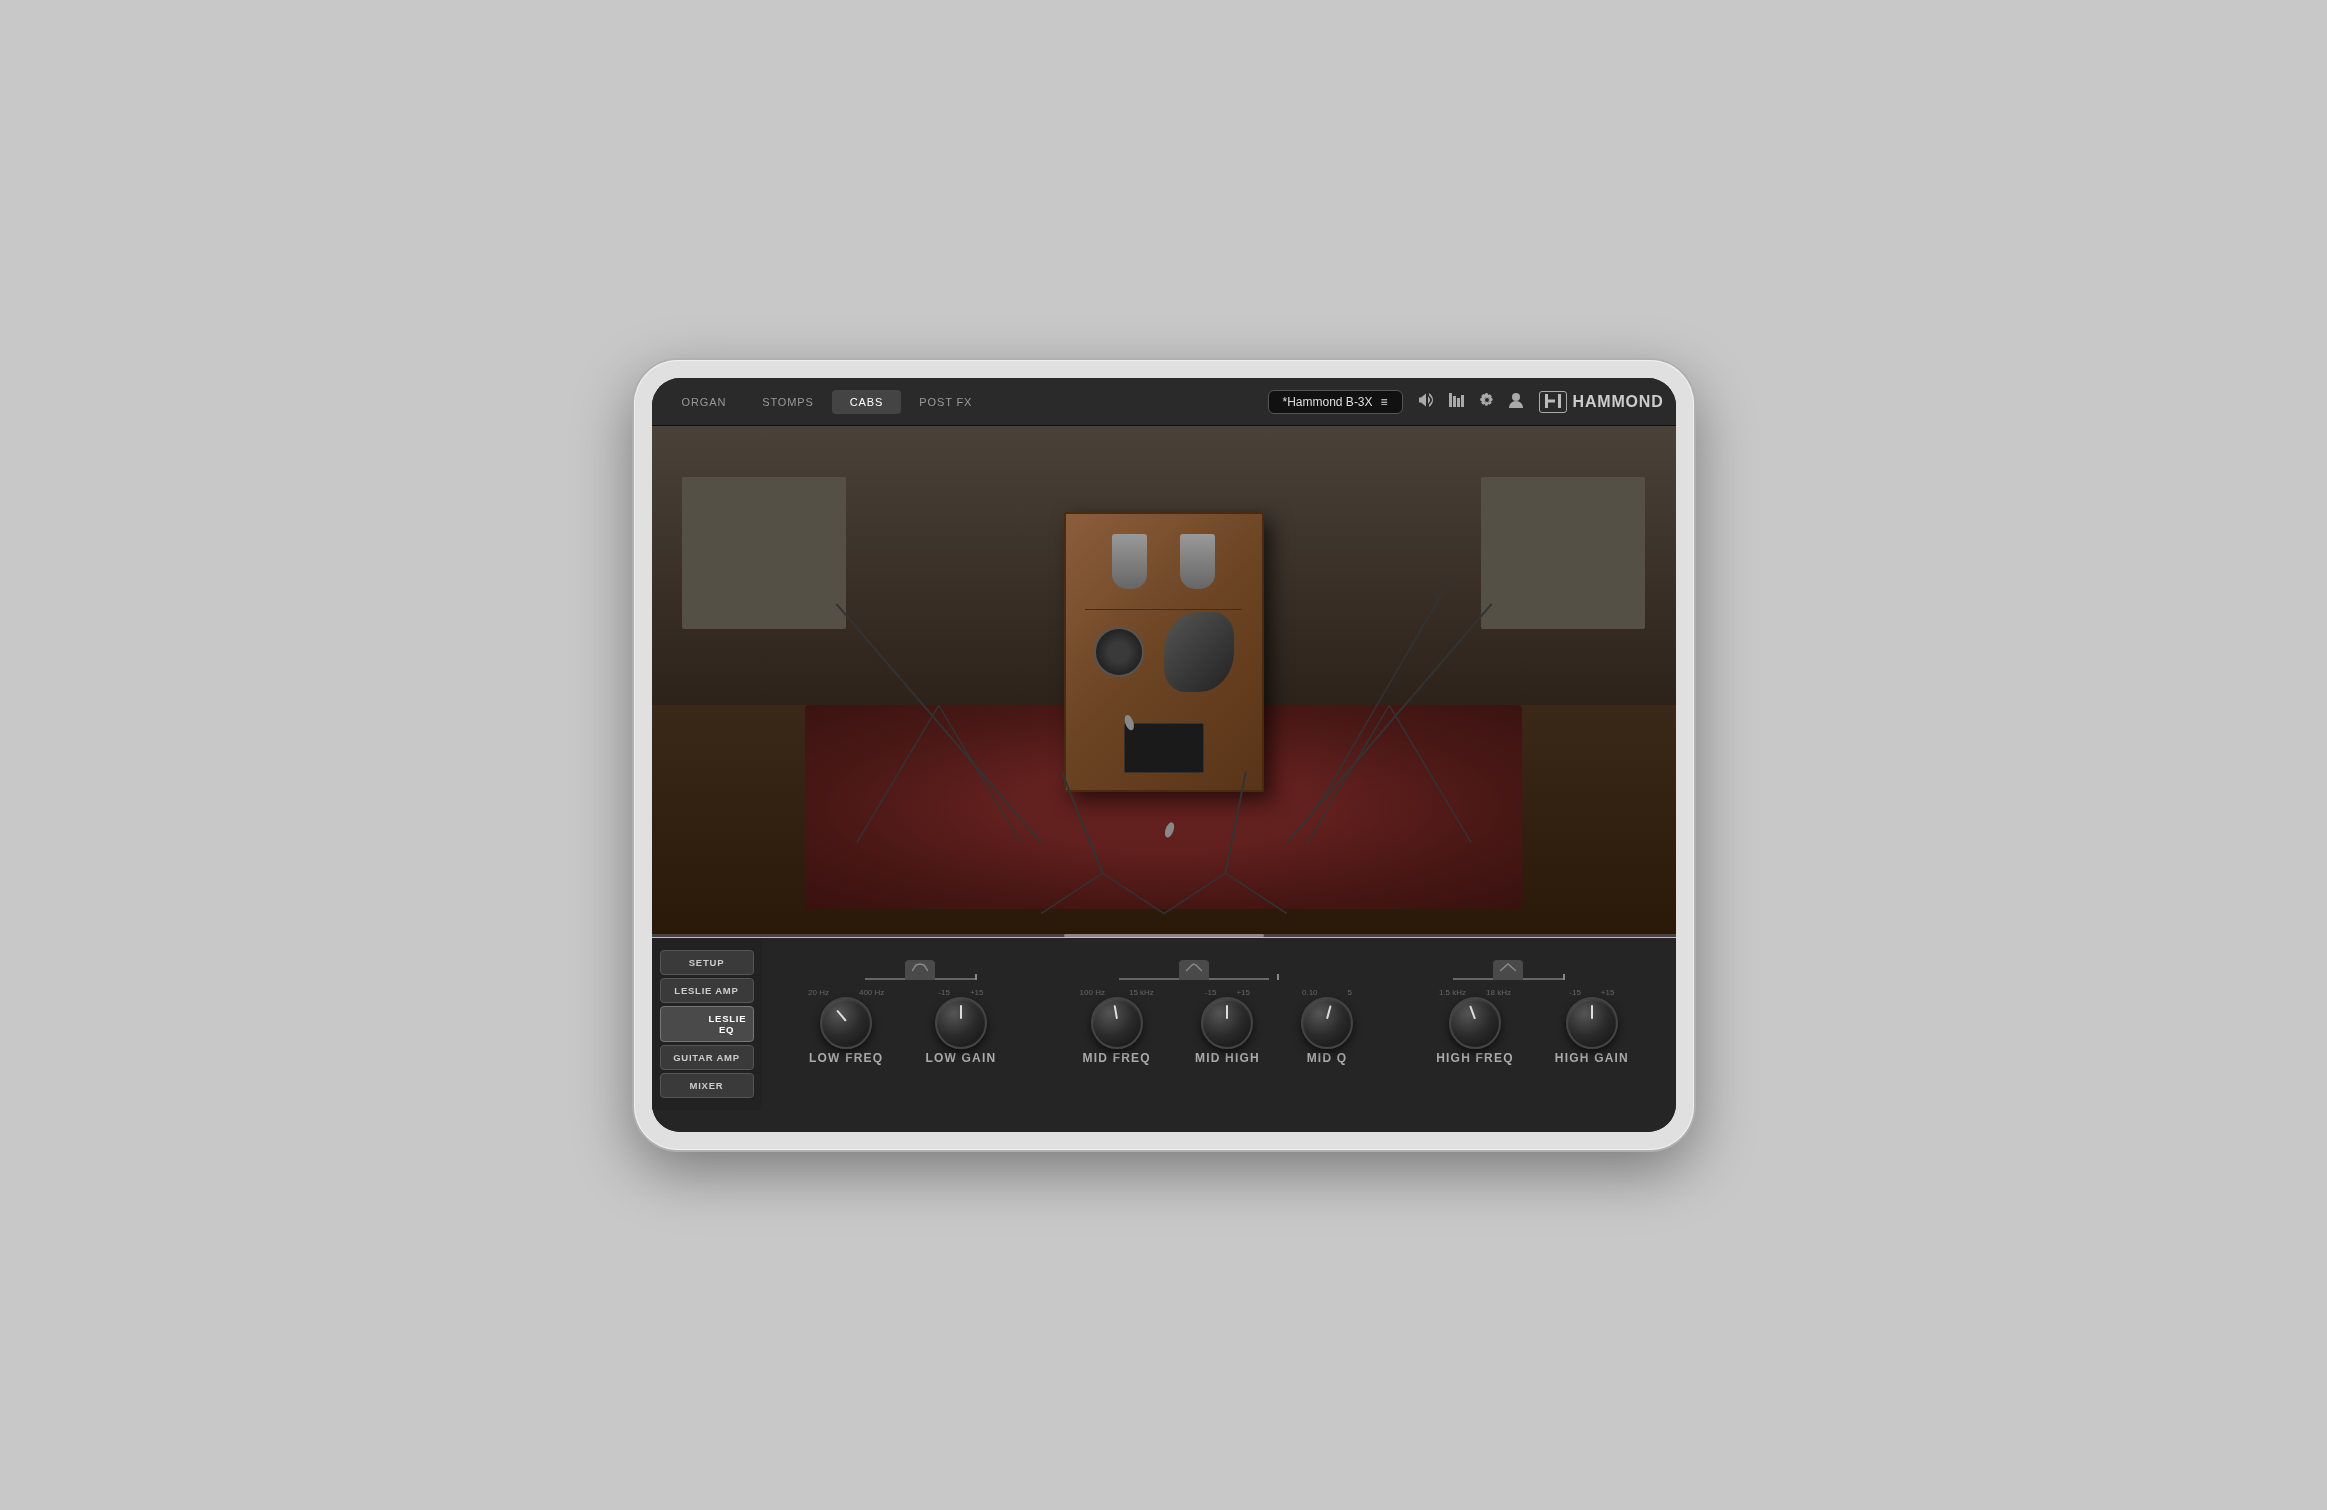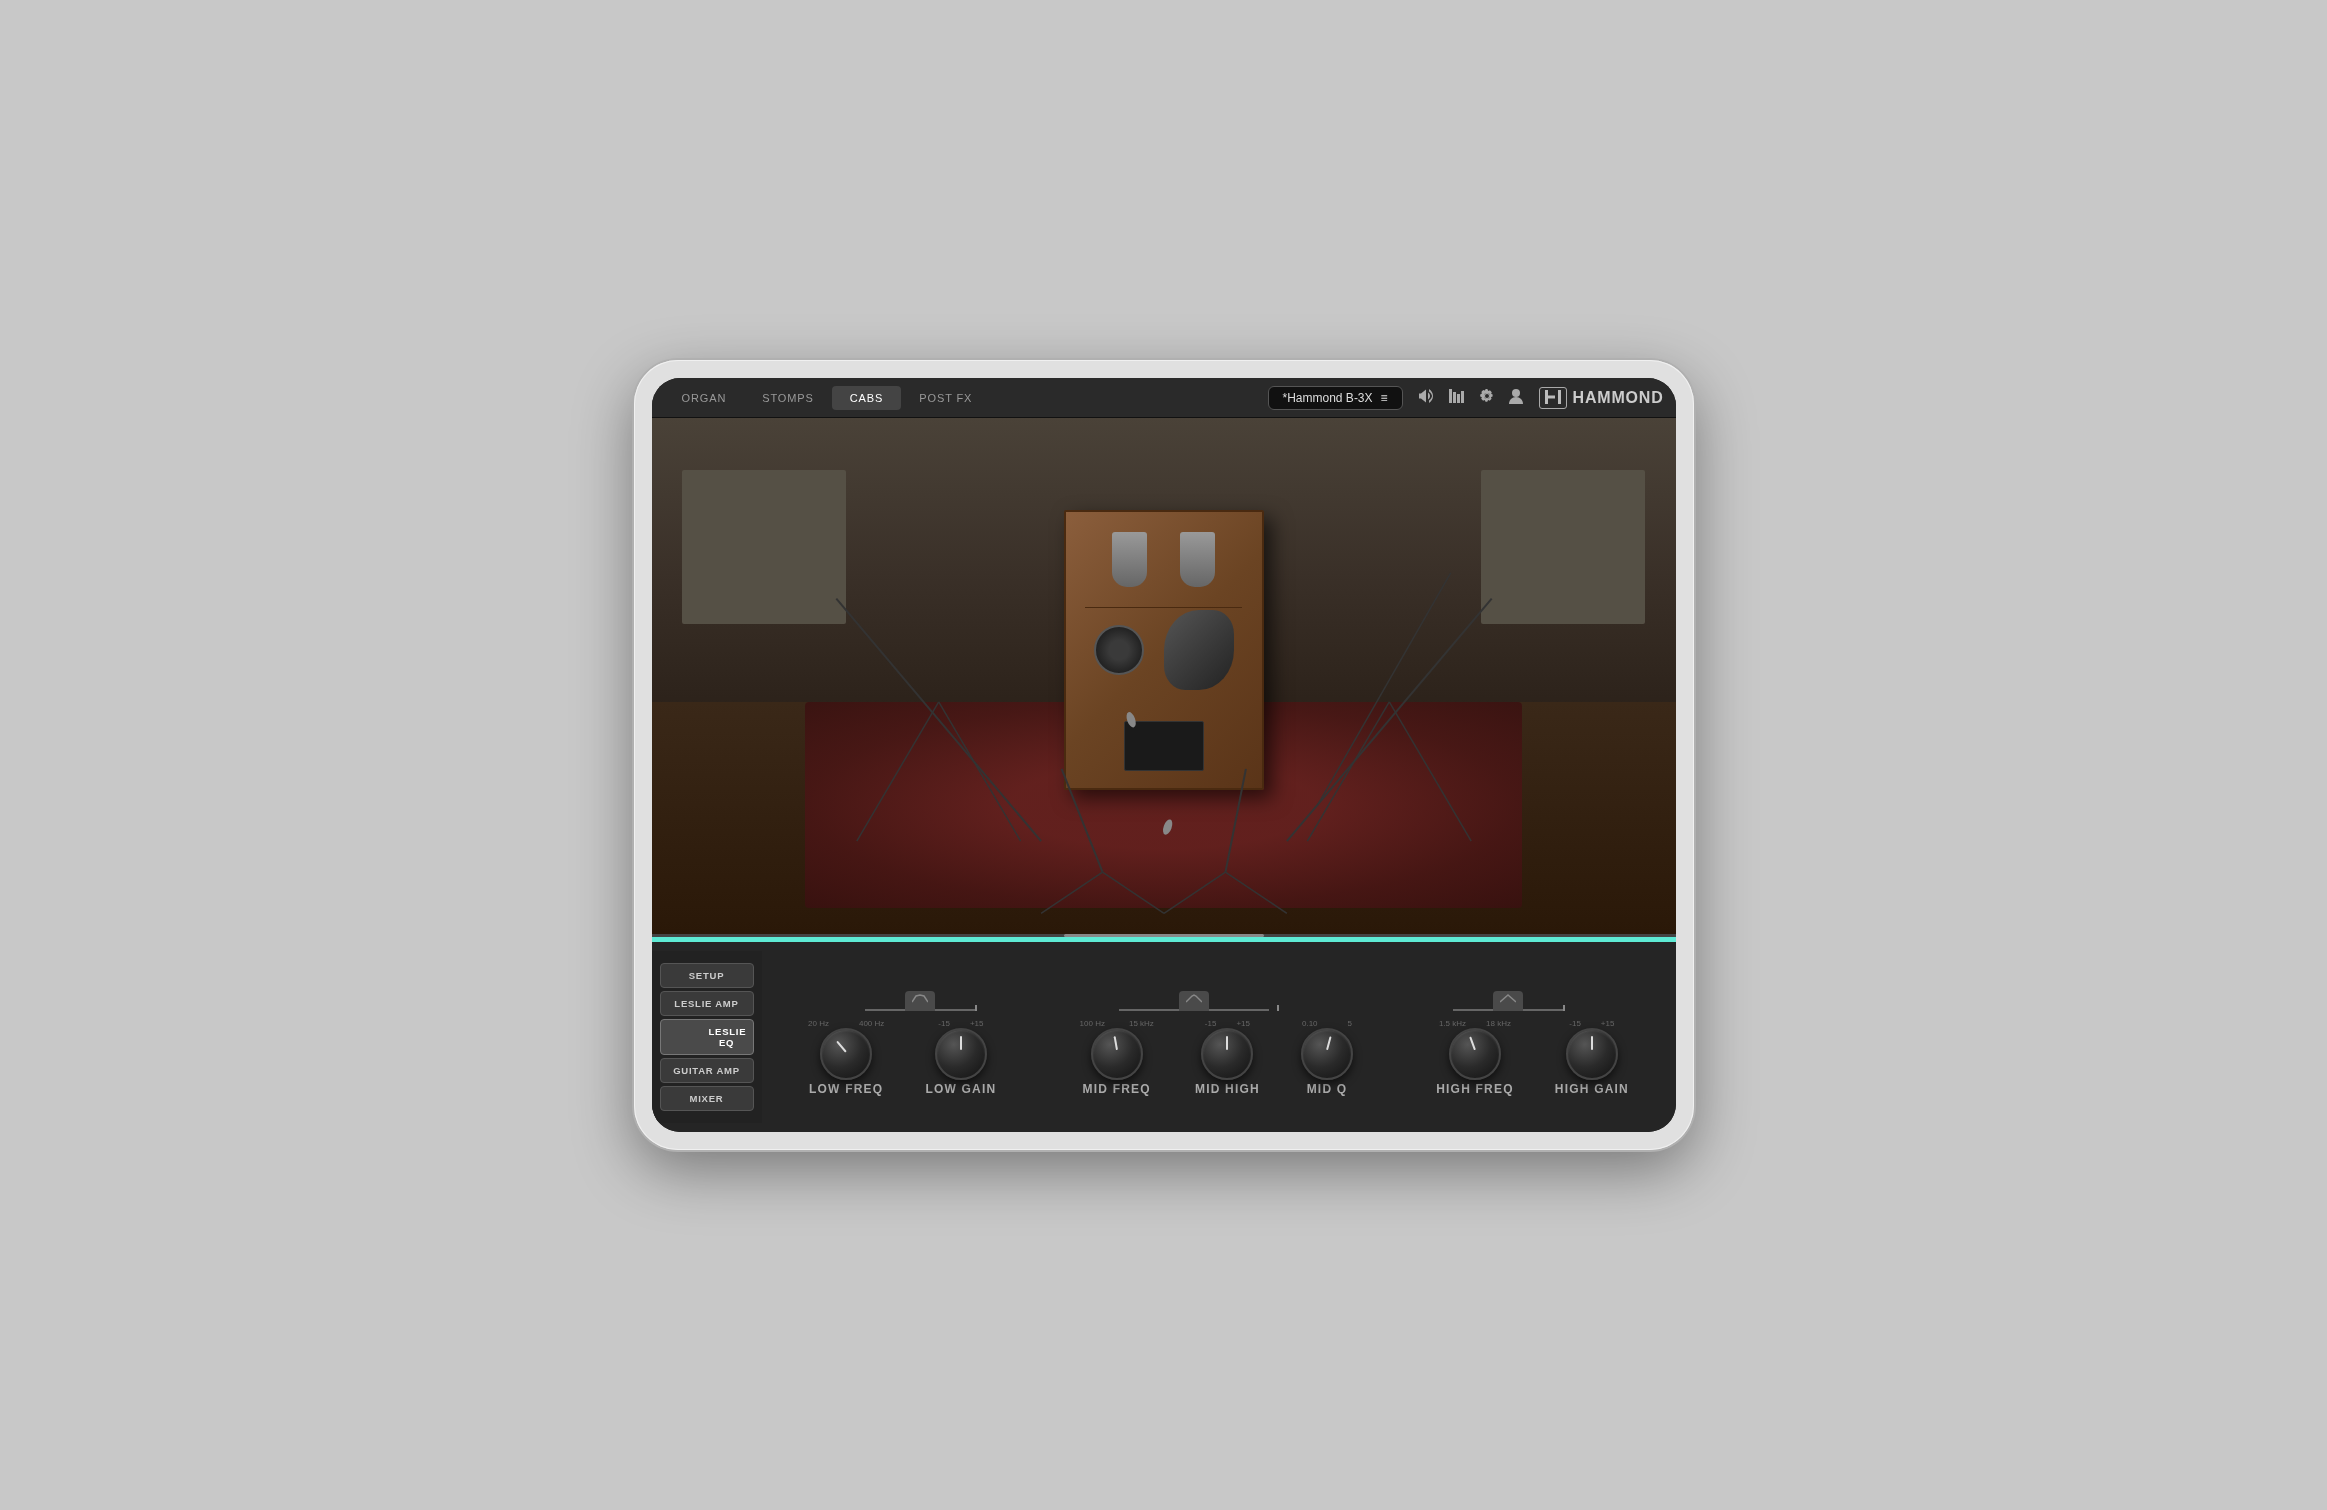--- a/index.html
+++ b/index.html
@@ -28,21 +28,21 @@
       height: 100%;
       background: #1a1a1a;
       border-radius: 28px;
       overflow: hidden;
       display: flex;
       flex-direction: column;
     }
     
     .nav-bar {
       background: #2a2a2a;
-      height: 40px;
+      height: 48px;
       display: flex;
       align-items: center;
       padding: 0 12px;
       gap: 0;
       flex-shrink: 0;
       border-bottom: 1px solid #111;
     }
     .nav-tab {
       padding: 6px 18px;
       font-size: 11px;
@@ -206,22 +206,22 @@
       display: flex;
       justify-content: center;
       align-items: center;
     }
     
     .controls-area {
       background: #252525;
       height: 195px;
       flex-shrink: 0;
       display: flex;
-      align-items: center;
-      border-top: 5px solid #5eead4;
+      align-items: flex-start;
+      border-top: 1px solid #5eead4;
     }
     .sidebar-buttons {
       display: flex;
       flex-direction: column;
       gap: 3px;
       padding: 12px 8px;
       background: #222;
       width: 110px;
       flex-shrink: 0;
       justify-content: flex-start;

